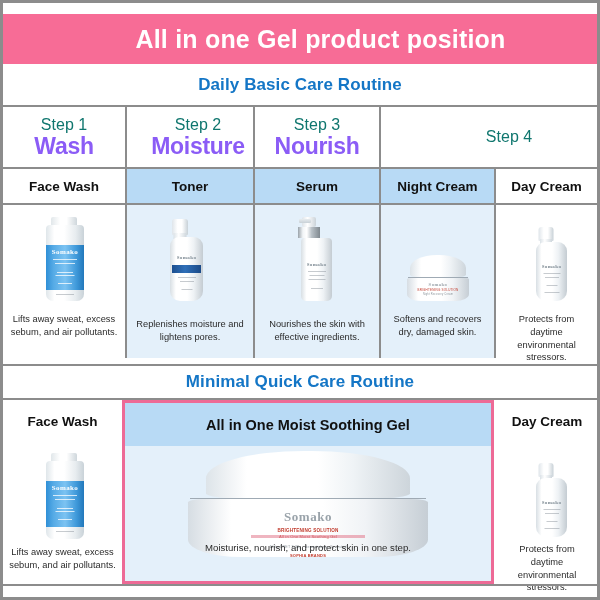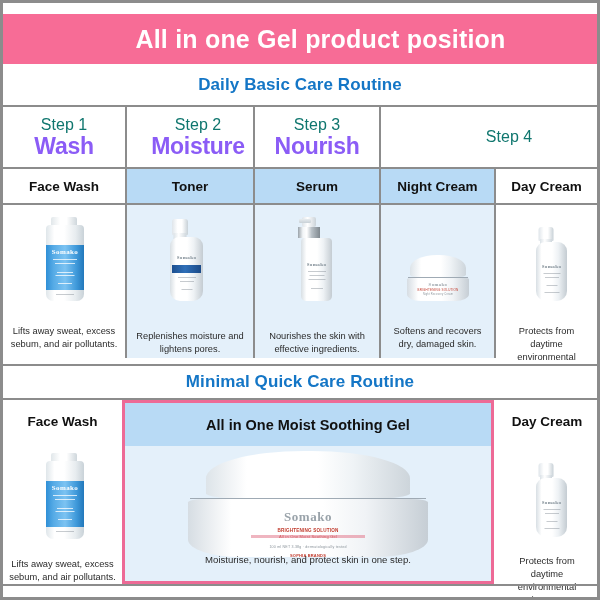--- a/index.html
+++ b/index.html
@@ -93,21 +93,20 @@
   .bg-lblue { background: #E4F0FA !important; }
 
   
   .desc {
     position: absolute;
     text-align: center;
     font-size: 9.3px;
     color: #2b2b2b;
     line-height: 1.38;
     padding: 0 4px;
-    margin-top: 12px;
   }
 
   
   #pink-box {
     position: absolute;
     left: 119px; top: 397px;
     width: 372px; height: 184px;
     border: 3px solid #ED6A96;
     background: #E4F0FA;
   }

